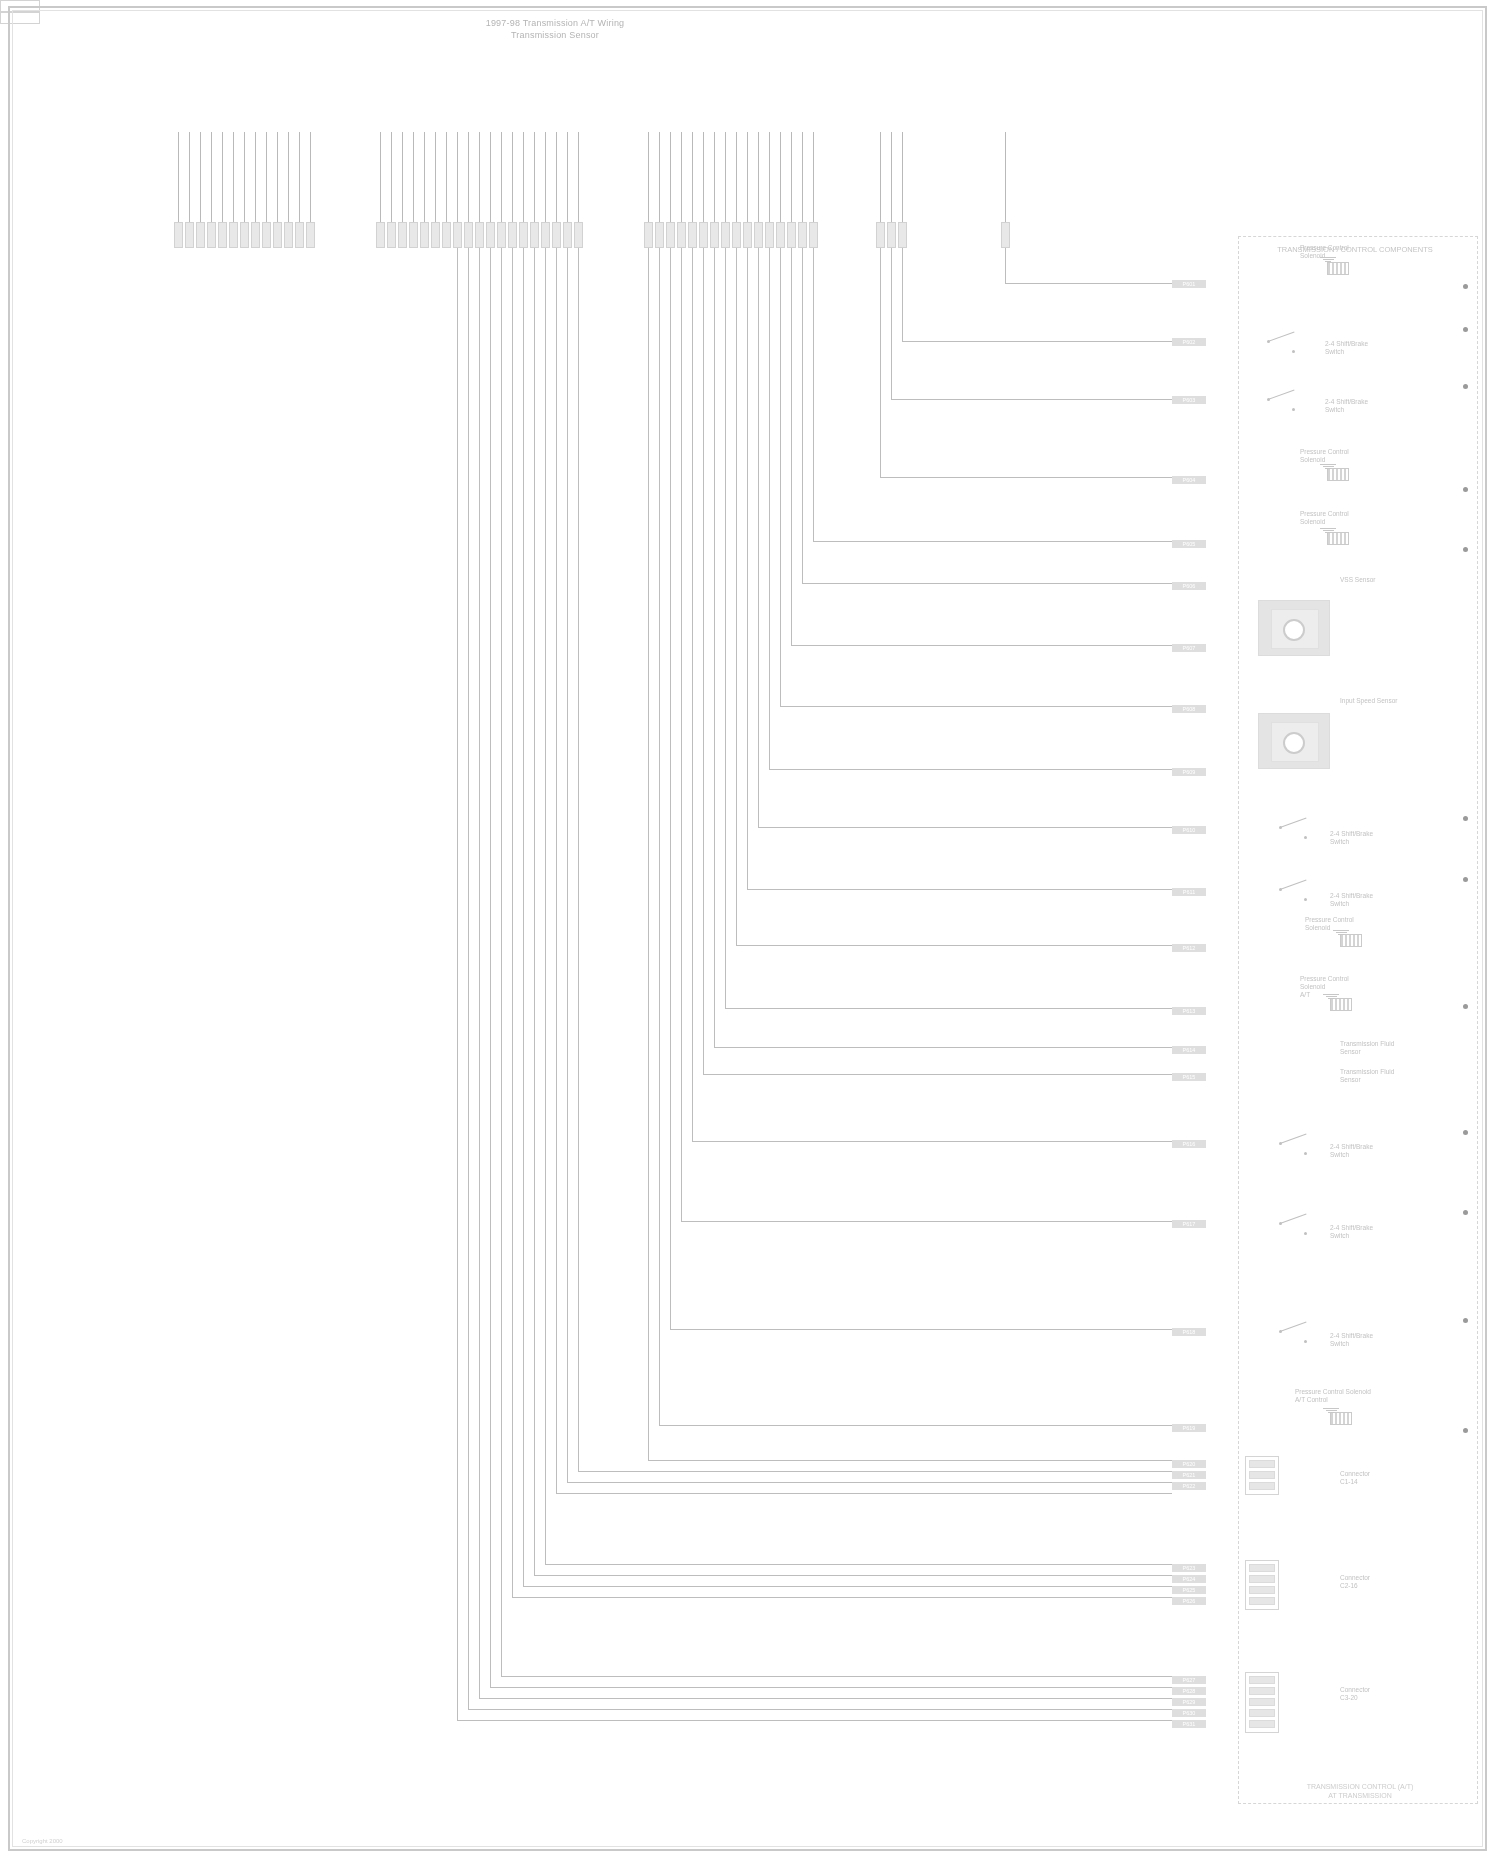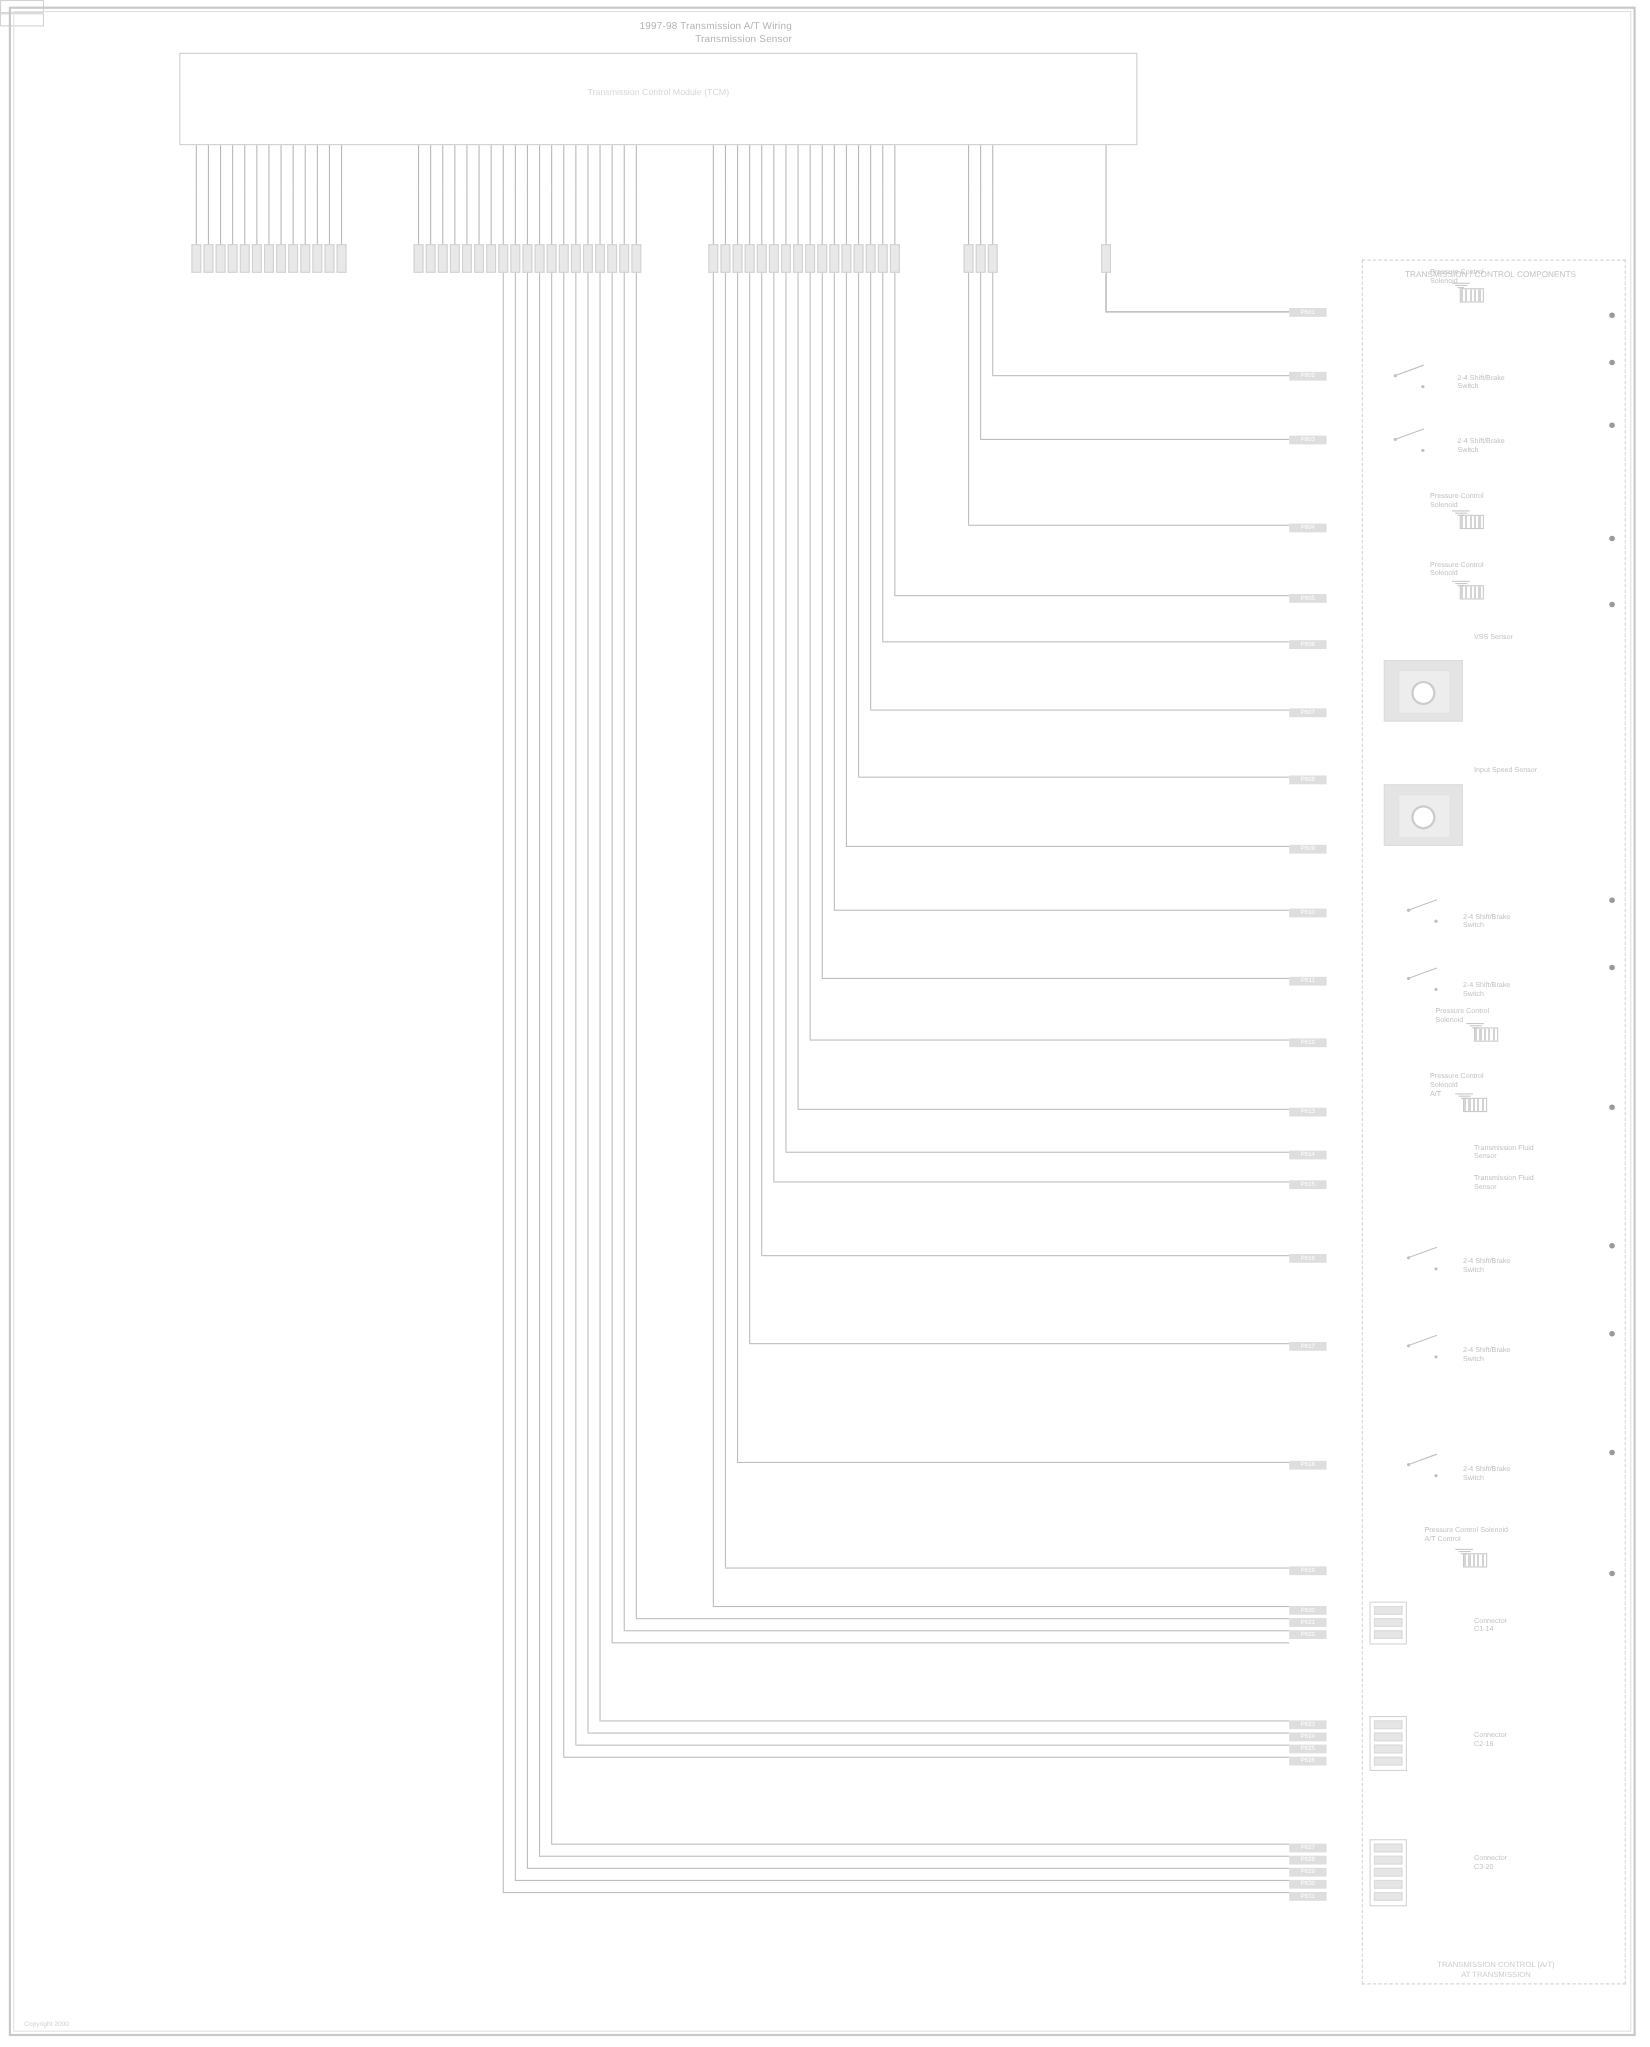--- a/index.html
+++ b/index.html
@@ -35,21 +35,21 @@
     left: 12px; top: 10px;
     width: 1471px;
     height: 1837px;
     border: 1px solid #e2e2e2;
     box-sizing: border-box;
   }
 
   
   .title {
     position: absolute;
-    text-align: right;
+    text-align: center;
     color: #b4b4b4;
     font-size: 9px;
     letter-spacing: 0.2px;
     white-space: nowrap;
   }
   #title-1 { left: 390px; top: 18px; width: 330px; }
   #title-2 { left: 390px; top: 30px; width: 330px; }
 
   
   .ecu-box {
@@ -252,23 +252,20 @@
 <body>
 
 <div id="page">
 
   <div class="page-frame"></div>
   <div class="page-frame-inner"></div>
 
   <div class="title" id="title-1">1997-98 Transmission A/T Wiring</div>
   <div class="title" id="title-2">Transmission Sensor</div>
 
-  <div class="ecu-box">
-    <div class="ecu-label">Transmission Control Module (TCM)</div>
-  </div>
 
   <div id="pins-layer">
       <div class="pin" style="left: 178px; top: 132px; height: 40px;"></div>
       <div class="pin-label" style="left: 174px; top: 222px;"></div>
       <div class="pin" style="left: 178px; top: 172px; height: 50px;"></div>
       <div class="pin" style="left: 189px; top: 132px; height: 40px;"></div>
       <div class="pin-label" style="left: 185px; top: 222px;"></div>
       <div class="pin" style="left: 189px; top: 172px; height: 50px;"></div>
       <div class="pin" style="left: 200px; top: 132px; height: 40px;"></div>
       <div class="pin-label" style="left: 196px; top: 222px;"></div>

